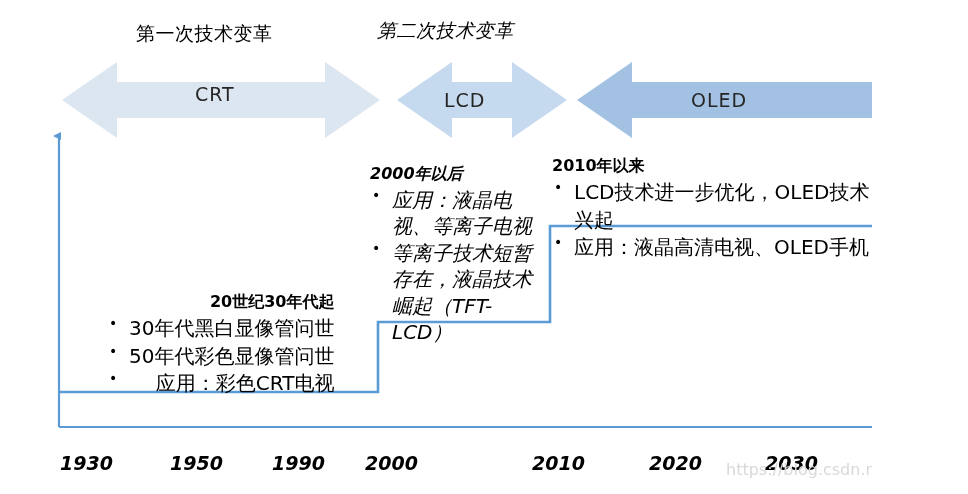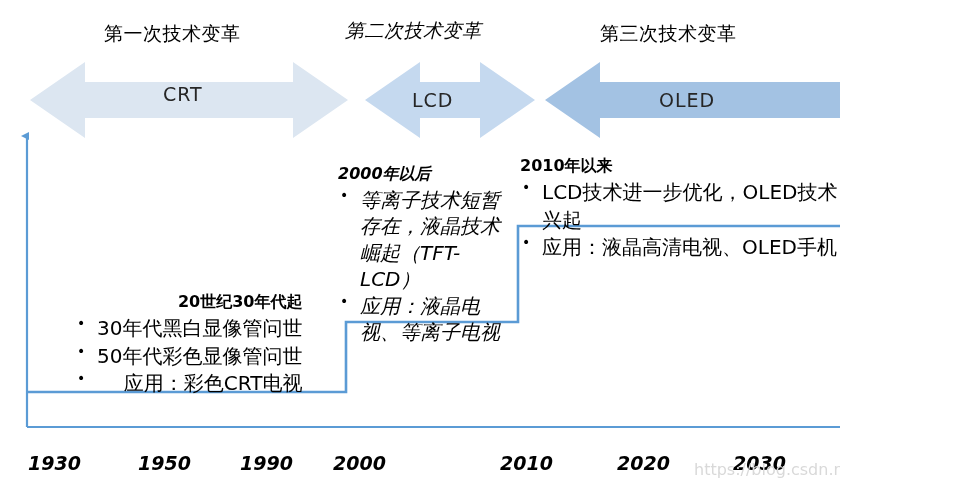--- a/index.html
+++ b/index.html
@@ -11,20 +11,21 @@
   body {
     font-family: "DejaVu Sans", "Liberation Sans", sans-serif;
     color: #000000;
   }
   #canvas {
     position: relative;
     width: 840px;
     height: 494px;
     background: #ffffff;
     overflow: hidden;
+    margin-left: 32px;
   }
 
   
   .era-heading {
     position: absolute;
     font-size: 19px;
     color: #000000;
     white-space: nowrap;
     letter-spacing: 0.5px;
   }
@@ -119,21 +120,20 @@
     user-select: none;
   }
 </style>
 </head>
 <body>
 
 <div id="canvas">
 
   <div class="era-heading" id="era-heading-1">第一次技术变革</div>
   <div class="era-heading" id="era-heading-2">第二次技术变革</div>
-  <div class="era-heading" id="era-heading-3">第三次技术变革</div>
 
   <div class="arrow-band">
     <svg class="arrow-svg" width="968" height="80" viewBox="0 0 968 80" xmlns="http://www.w3.org/2000/svg">
 
       <polygon fill="#dce6f1" points="30,40 85,2 85,22 293,22 293,2 348,40 293,78 293,58 85,58 85,78"></polygon>
 
       <polygon fill="#c5d9ef" points="365,40 420,2 420,22 480,22 480,2 535,40 480,78 480,58 420,58 420,78"></polygon>
 
       <polygon fill="#a3c2e3" points="545,40 600,2 600,22 885,22 885,2 940,40 885,78 885,58 600,58 600,78"></polygon>
     </svg>
@@ -165,22 +165,22 @@
     <ul class="bullets">
       <li>30年代黑白显像管问世</li>
       <li>50年代彩色显像管问世</li>
       <li>应用：彩色CRT电视</li>
     </ul>
   </div>
 
   <div class="callout" id="callout-2000">
     <div class="callout-title">2000年以后</div>
     <ul class="bullets">
+      <li>应用：液晶电视、等离子电视</li>
       <li>等离子技术短暂存在，液晶技术崛起（TFT-LCD）</li>
-      <li>应用：液晶电视、等离子电视</li>
     </ul>
   </div>
 
   <div class="callout" id="callout-2010">
     <div class="callout-title">2010年以来</div>
     <ul class="bullets">
       <li>LCD技术进一步优化，OLED技术兴起</li>
       <li>应用：液晶高清电视、OLED手机</li>
     </ul>
   </div>

